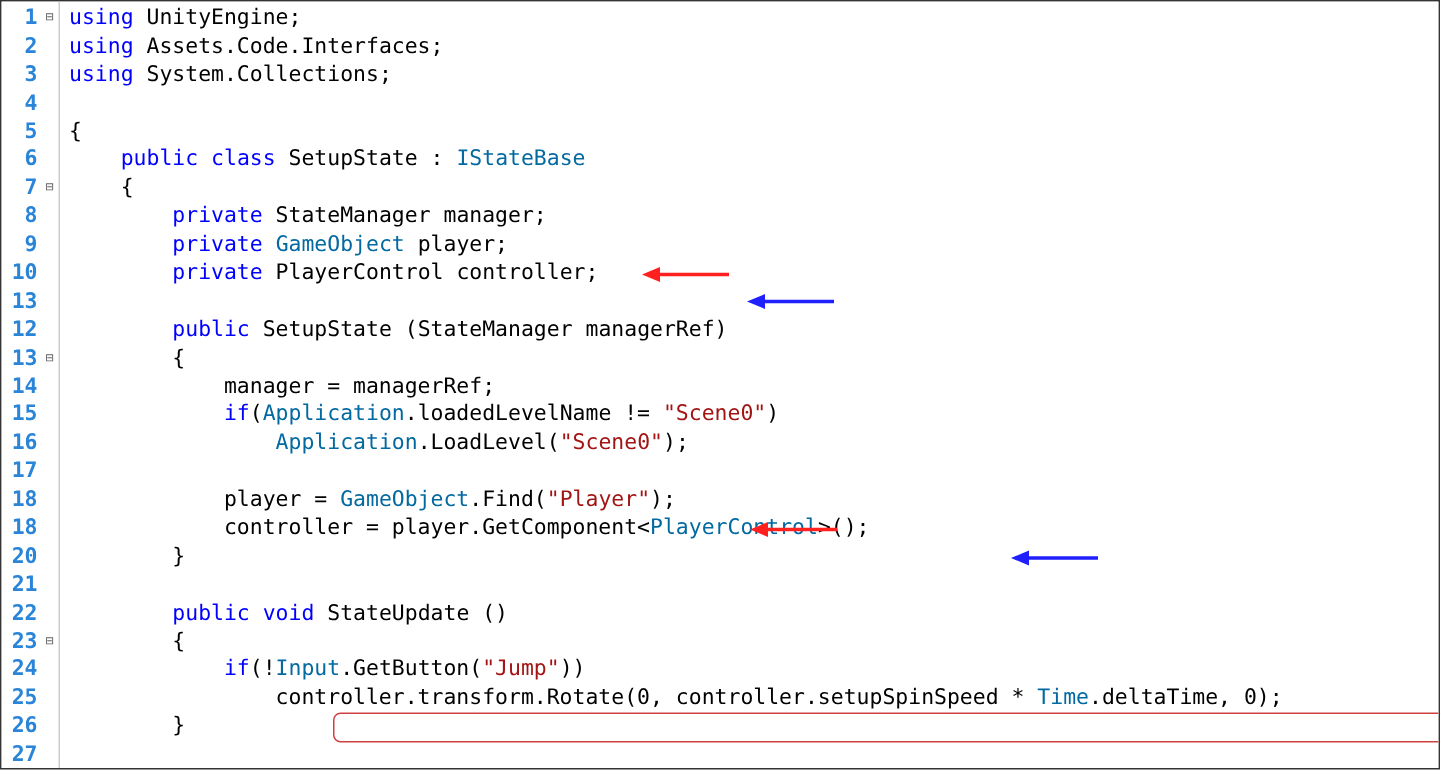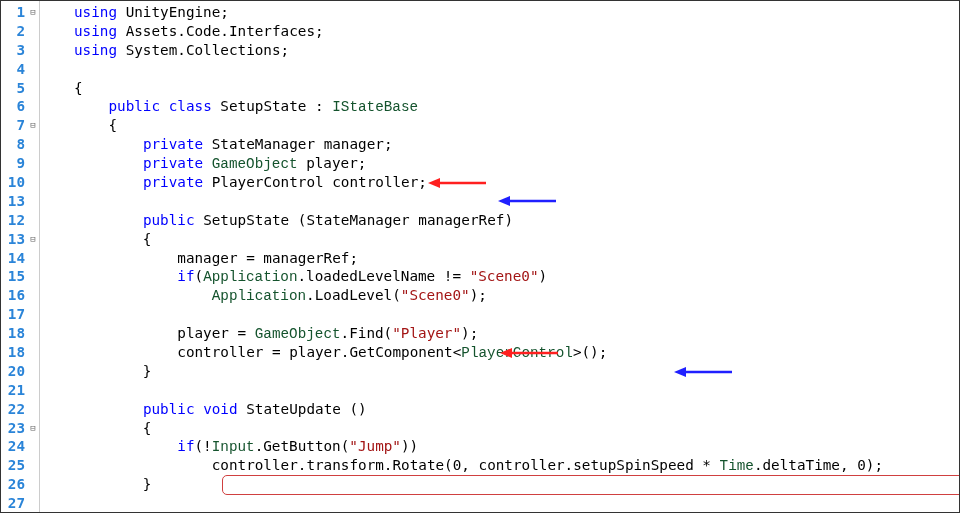--- a/index.html
+++ b/index.html
@@ -44,24 +44,23 @@
     background: #fff;
     padding: 2px 0 2px 6px;
     overflow: hidden;
     position: relative;
   }
   .code-line {
     height: 18.9px;
     line-height: 18.9px;
     white-space: pre;
     color: #000;
-    margin-left: 28px;
   }
   .kw { color: #0000ff; }
-  .type { color: #14532d; font-family: Liberation Mono, monospace; }
+  .type { color: #0369a1; }
   .str { color: #a31515; }
   .arrow {
     position: absolute;
     pointer-events: none;
   }
   .highlight-box {
     position: absolute;
     border: 1px solid #d04040;
     border-radius: 5px;
     pointer-events: none;

